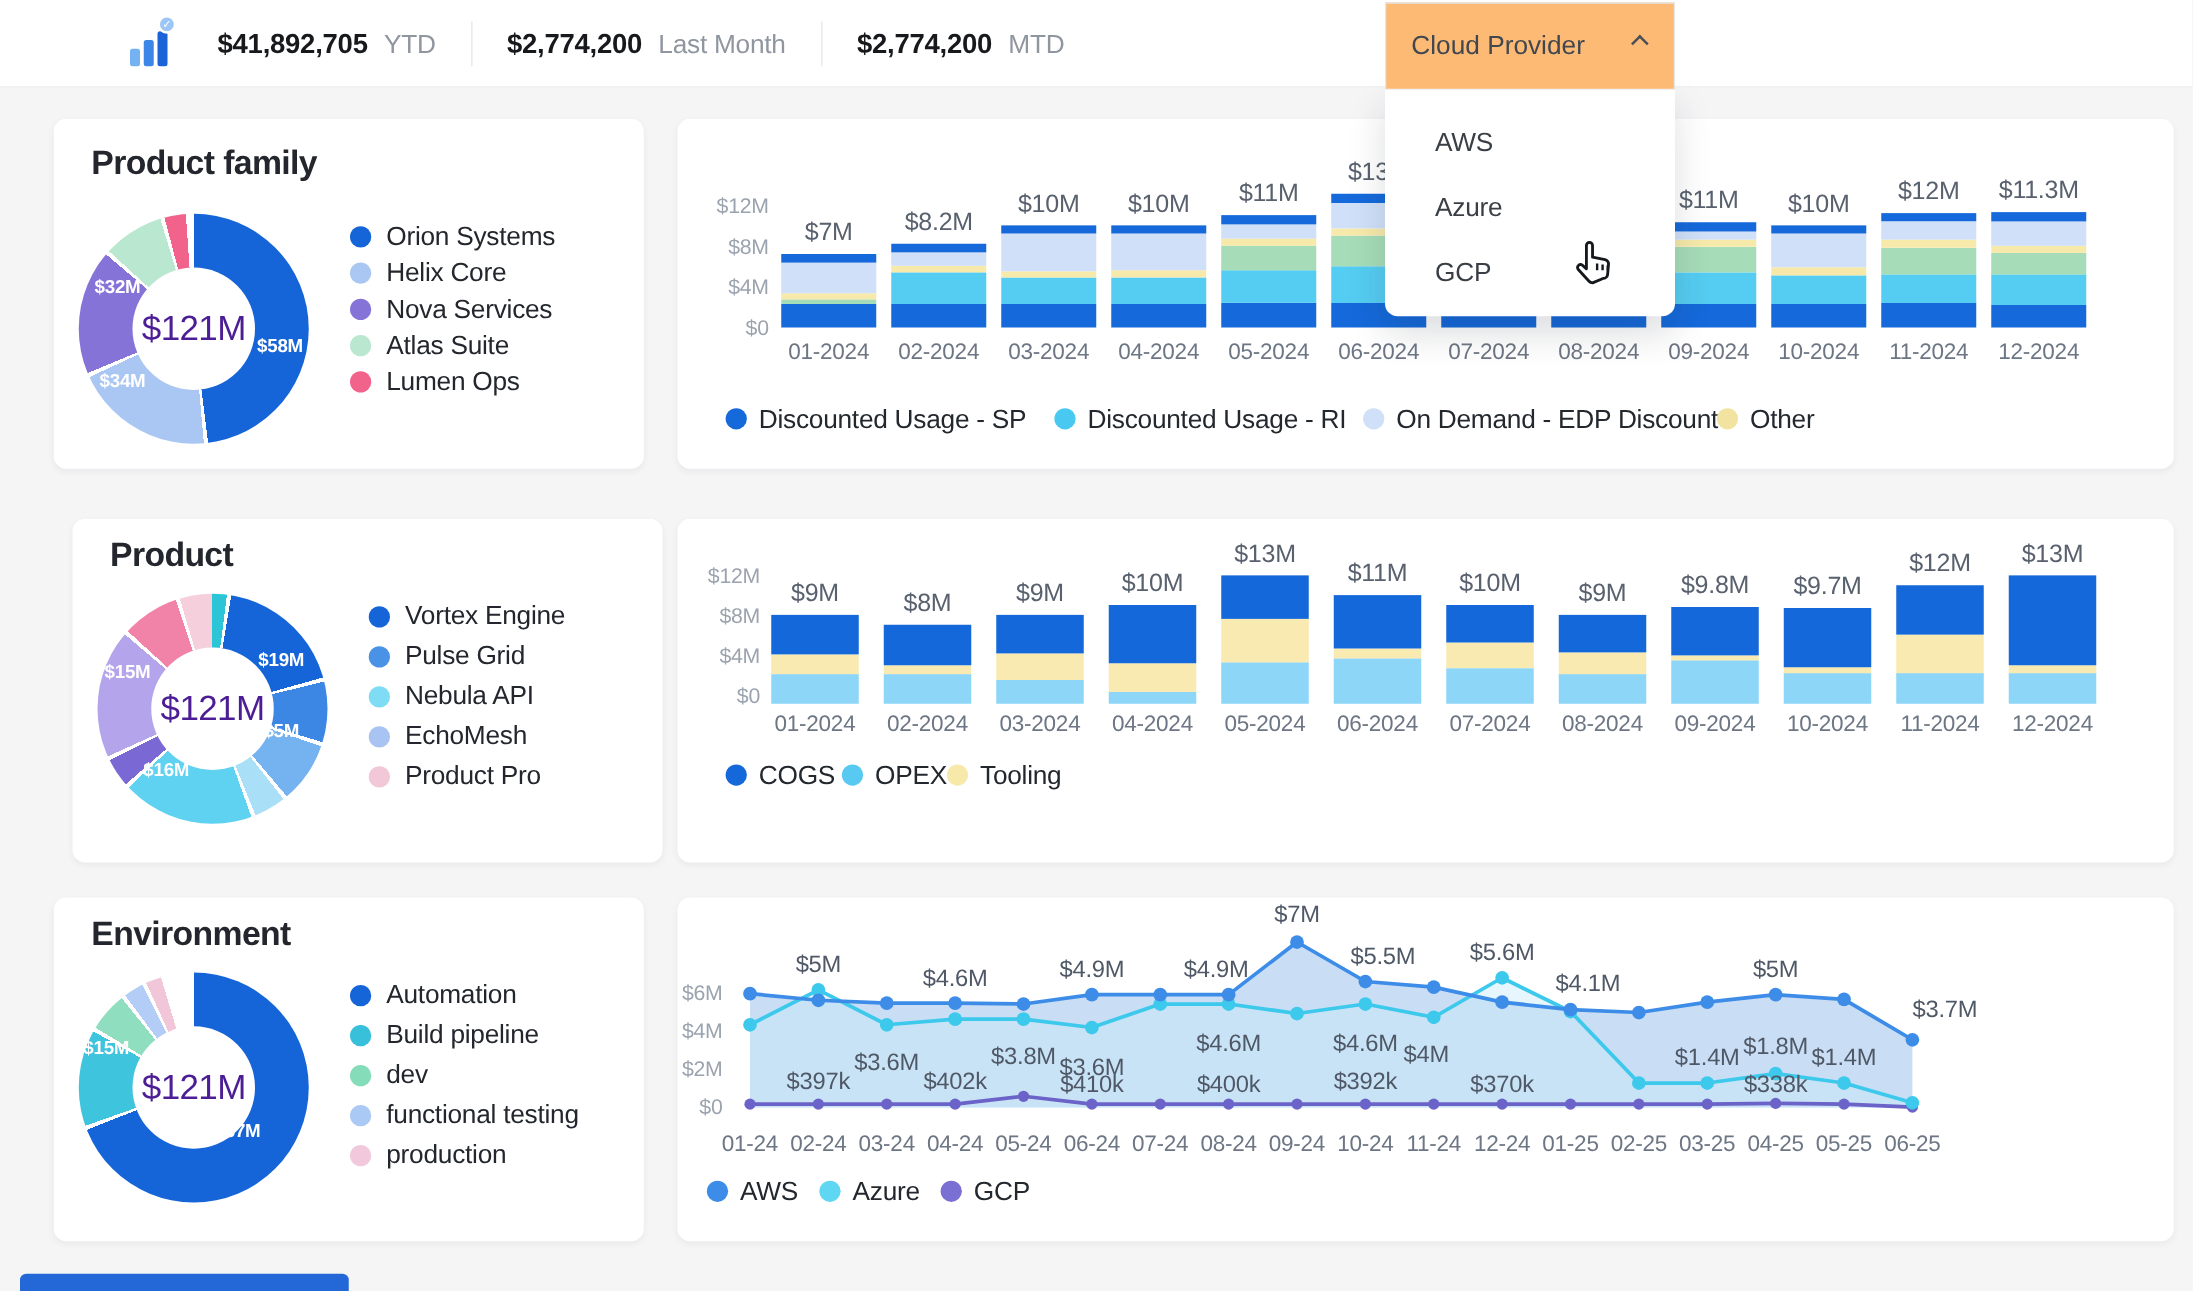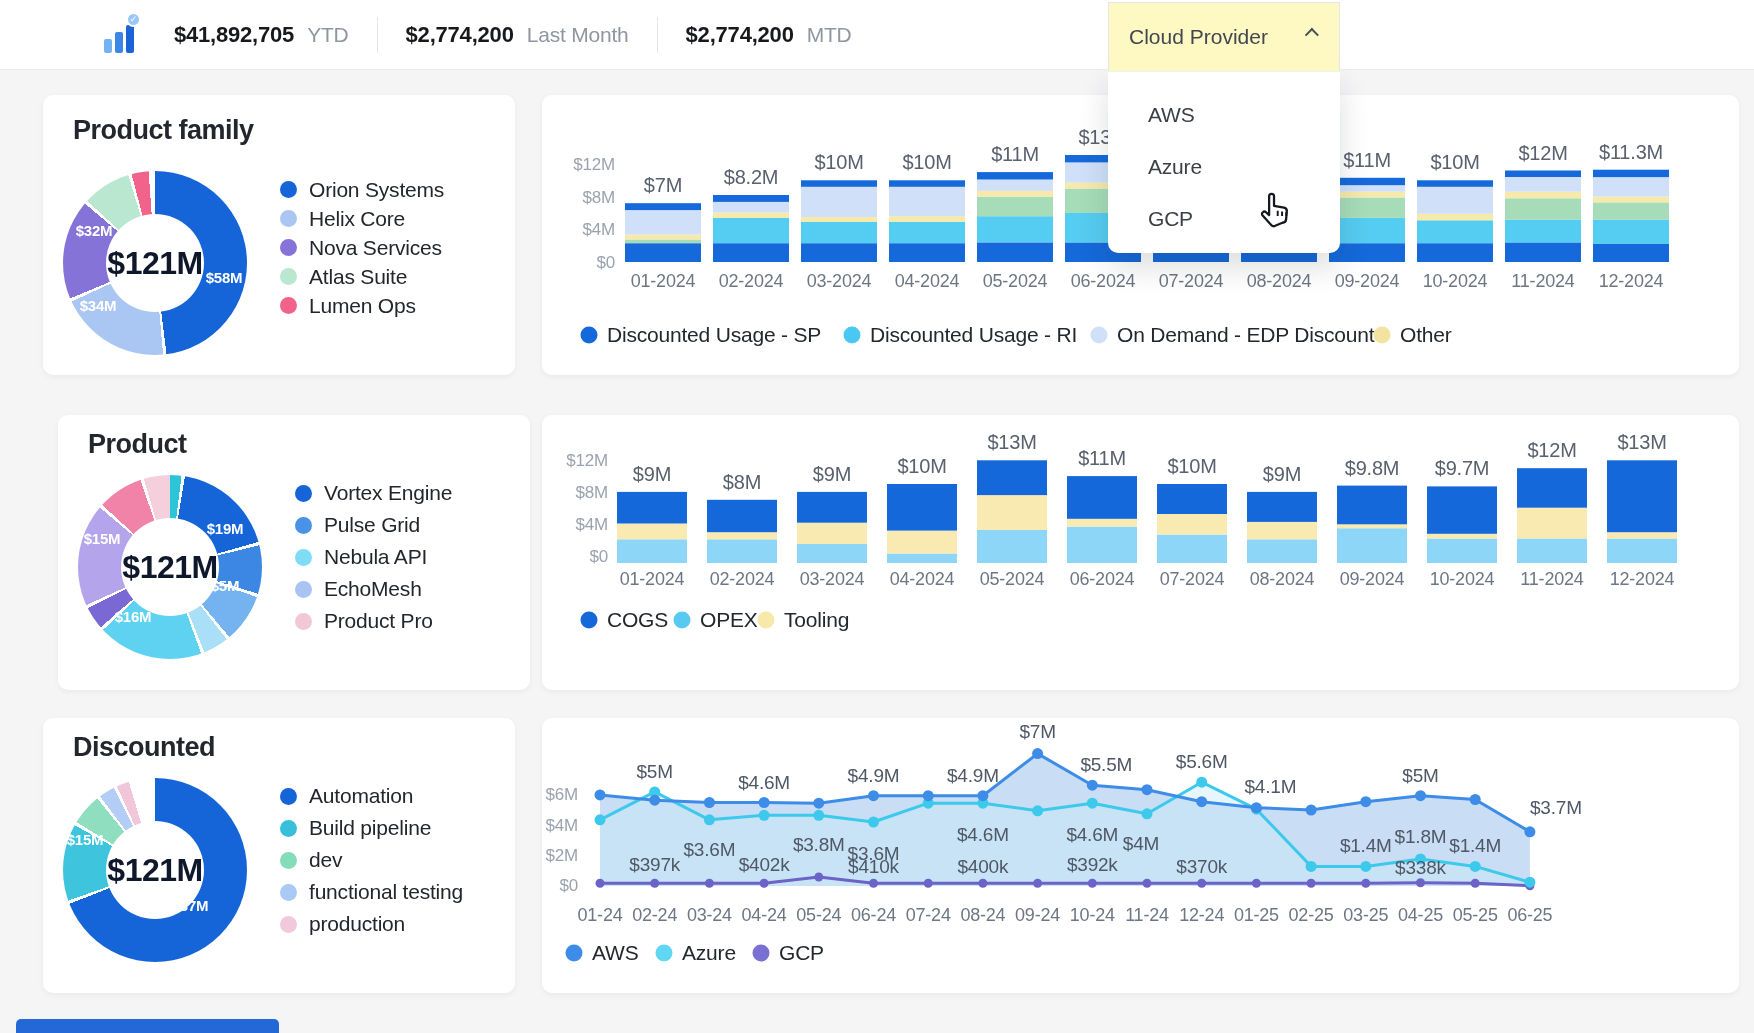--- a/index.html
+++ b/index.html
@@ -19,21 +19,21 @@
                      background:#9cc6f5; border:2px solid #fff; color:#fff; font-size:9px; line-height:11px; text-align:center; }
   .stat { display:flex; align-items:baseline; gap:13px; }
   .stat .v { font-size:22px; font-weight:bold; color:#17191d; }
   .stat .l { font-size:21px; color:#8f96a0; }
   .vdiv { width:1px; height:36px; background:#e4e5e9; margin:0 28px; }
 
   .dd-btn { position:absolute; background:#fff; border:1px solid #e4e5e9; display:flex; align-items:center;
             justify-content:space-between; padding:0 20px; font-size:21px; color:#42474f; cursor:pointer; z-index:40; }
   .ym-btn { left:918px; top:2px; width:187px; height:68px; }
   .cp-wrap { position:absolute; left:1108px; top:2px; width:232px; z-index:50; }
-  .cp-btn { position:relative; width:232px; height:69px; background:#fef9c3; border:1px solid #e4e5e9; border-bottom:none;
+  .cp-btn { position:relative; width:232px; height:69px; background:#fdba74; border:1px solid #e4e5e9; border-bottom:none;
             display:flex; align-items:center; justify-content:space-between; padding:0 20px; font-size:21px; color:#42474f; cursor:pointer; }
   .chev { width:10px; height:10px; border-left:2.4px solid #4a4f57; border-bottom:2.4px solid #4a4f57; display:inline-block; }
   .chev.down { transform:rotate(-45deg) translateY(-3px); }
   .chev.up { transform:rotate(135deg) translateY(3px); }
   .cp-menu { width:232px; height:182px; background:#fff; border-top:1px solid #f0f1f3; border-radius:0 0 10px 10px;
              box-shadow:0 14px 30px rgba(25,32,50,.15); padding-top:17px; }
   .cp-item { height:52px; display:flex; align-items:center; padding-left:40px; font-size:21px; color:#3a3f46; cursor:pointer; }
 
   
   .card { position:absolute; background:#fff; border-radius:10px; box-shadow:0 2px 6px rgba(20,24,34,.05); }
@@ -44,21 +44,21 @@
   #card-cost  { left:542px; top:415px; width:1197px; height:275px; }
   #card-line  { left:542px; top:718px; width:1197px; height:275px; }
 
   .card h2 { position:absolute; left:30px; font-size:27px; font-weight:bold; color:#23272d; letter-spacing:-0.5px; }
   #card-pf h2 { top:20px;text-align:center; } #card-pr h2 { top:14px; } #card-en h2 { top:14px; }
 
   .donut { position:absolute; left:20px; width:184px; height:184px; border-radius:50%; }
   #card-pf .donut { top:76px; } #card-pr .donut, #card-en .donut { top:60px; }
   .hole { position:absolute; left:50%; top:50%; width:98px; height:98px; border-radius:50%; background:#fff;
           transform:translate(-50%,-50%); display:flex; align-items:center; justify-content:center; }
-  .hole span { font-size:32px; font-weight:bold; color:#0f172a; letter-spacing:-0.5px; }
+  .hole span { font-size:28px; font-weight:normal; color:#4c1d95; letter-spacing:-0.5px; }
   .slice-label { position:absolute; transform:translate(-50%,-50%); font-size:15px; font-weight:bold; color:#fff; }
   .dlegend { position:absolute; left:237px; }
   #card-pf .dlegend { top:80px; } #card-pr .dlegend, #card-en .dlegend { top:62px; }
   .dlegend .row { display:flex; align-items:center; gap:12px; }
   #card-pf .dlegend .row { height:29px; } #card-pr .dlegend .row, #card-en .dlegend .row { height:32px; }
   .dot { width:17px; height:17px; border-radius:50%; flex:0 0 auto; }
   .dlegend .txt { font-size:21px; color:#23272d; }
 
   .chart-svg { position:absolute; left:0; top:0; }
   svg text { font-family:"Liberation Sans", sans-serif; }
@@ -175,21 +175,21 @@
           <span class="txt">Product Pro</span>
         </div>
       </div>
   <span class="slice-label" style="left: 167px; top: 113px;">$19M</span>
       <span class="slice-label" style="left: 167px; top: 170px;">$5M</span>
       <span class="slice-label" style="left: 75px; top: 201px;">$16M</span>
       <span class="slice-label" style="left: 44px; top: 123px;">$15M</span>
     </section>
 
   <section class="card donut-card" id="card-en">
-    <h2>Discounted</h2>
+    <h2>Environment</h2>
     <div class="donut" style="background: conic-gradient(rgb(21, 101, 216) 0%, rgb(21, 101, 216) 69%, rgb(255, 255, 255) 69%, rgb(255, 255, 255) 69.6%, rgb(62, 196, 221) 69.6%, rgb(62, 196, 221) 83.1%, rgb(255, 255, 255) 83.1%, rgb(255, 255, 255) 83.7%, rgb(143, 222, 192) 83.7%, rgb(143, 222, 192) 89.2%, rgb(255, 255, 255) 89.2%, rgb(255, 255, 255) 89.8%, rgb(179, 205, 247) 89.8%, rgb(179, 205, 247) 92.6%, rgb(255, 255, 255) 92.6%, rgb(255, 255, 255) 93.2%, rgb(240, 198, 216) 93.2%, rgb(240, 198, 216) 95.4%, rgb(255, 255, 255) 95.4%, rgb(255, 255, 255) 96%, rgb(255, 255, 255) 96%, rgb(255, 255, 255) 100%);">
       <div class="hole">
           <span>$121M</span>
         </div>
     </div>
     <div class="dlegend">
         <div class="row">
           <span class="dot" style="background:#1565d8"></span>
           <span class="txt">Automation</span>
         </div>

